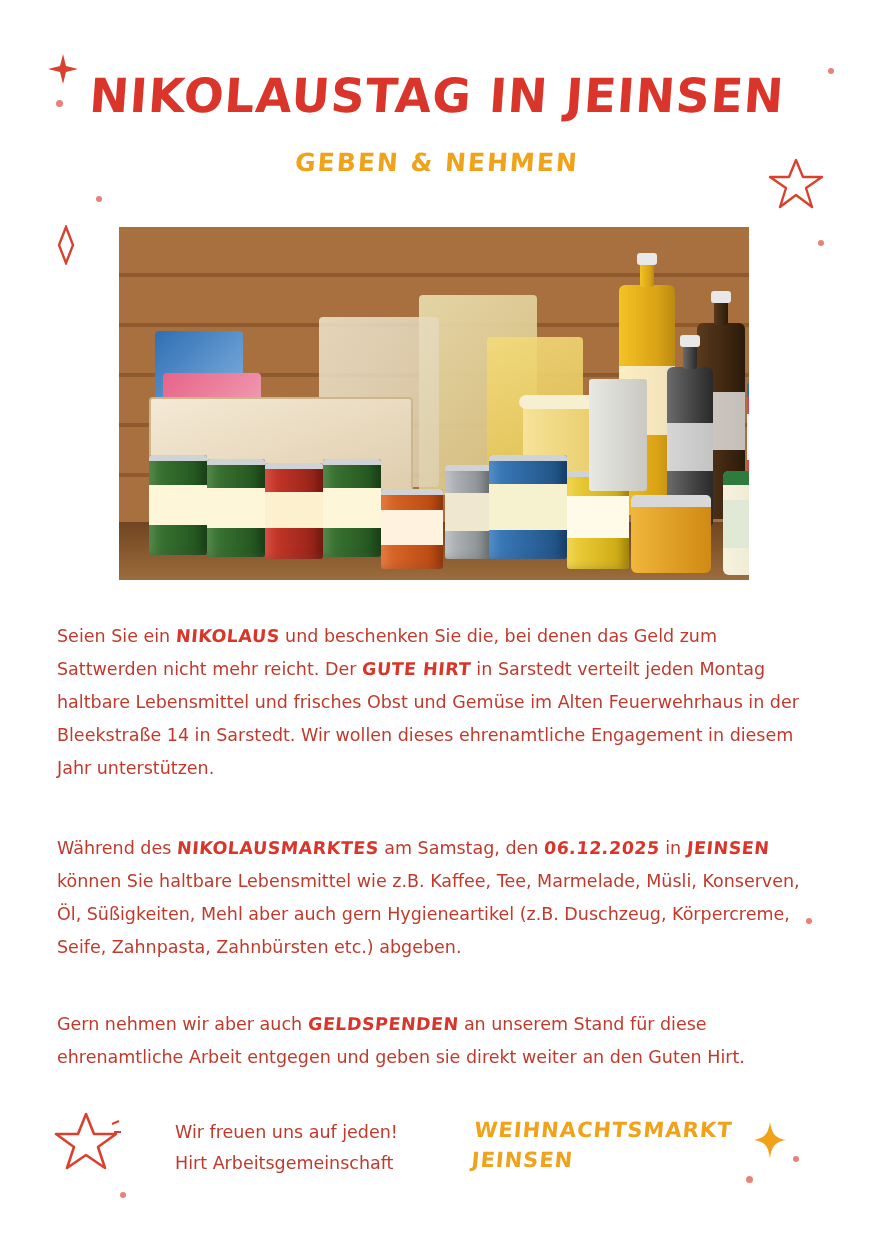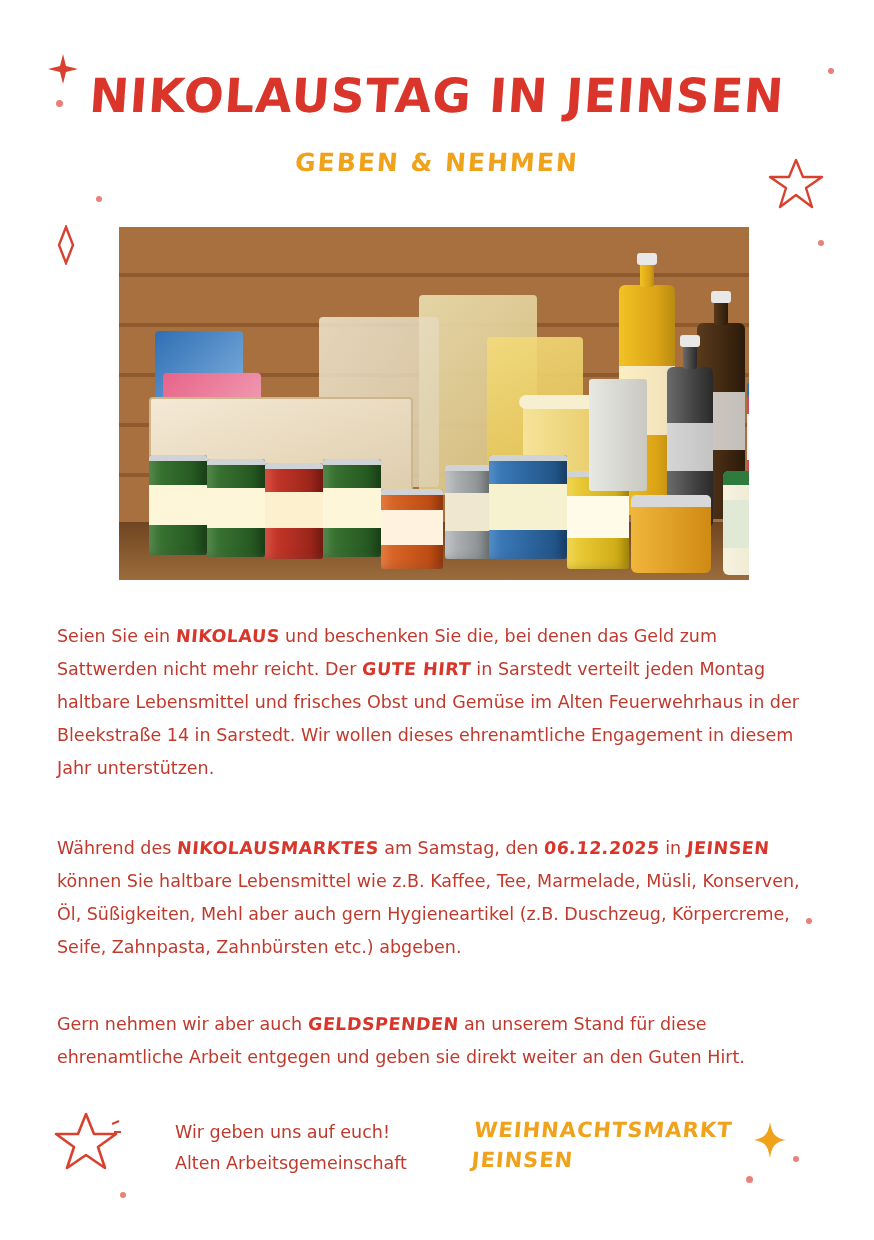--- a/index.html
+++ b/index.html
@@ -273,19 +273,19 @@
     </div>
 
   <div class="it" style="left:470px; top:152px; width:58px; height:112px; background:linear-gradient(to right,#e8e8e4,#c9c9c1); border-radius:3px;"></div>
 </div>
 
 <div class="body-text" id="para1">Seien Sie ein <span class="hand red">NIKOLAUS</span> und beschenken Sie die, bei denen das Geld zum Sattwerden nicht mehr reicht. Der <span class="hand red">GUTE HIRT</span> in Sarstedt verteilt jeden Montag haltbare Lebensmittel und frisches Obst und Gemüse im Alten Feuerwehrhaus in der Bleekstraße 14 in Sarstedt. Wir wollen dieses ehrenamtliche Engagement in diesem Jahr unterstützen.</div>
 <div class="body-text" id="para2">Während des <span class="hand red">NIKOLAUSMARKTES</span> am Samstag, den <span class="hand red">06.12.2025</span> in <span class="hand red">JEINSEN</span> können Sie haltbare Lebensmittel wie z.B. Kaffee, Tee, Marmelade, Müsli, Konserven, Öl, Süßigkeiten, Mehl aber auch gern Hygieneartikel (z.B. Duschzeug, Körpercreme, Seife, Zahnpasta, Zahnbürsten etc.) abgeben.</div>
 <div class="body-text" id="para3">Gern nehmen wir aber auch <span class="hand red">GELDSPENDEN</span> an unserem Stand für diese ehrenamtliche Arbeit entgegen und geben sie direkt weiter an den Guten Hirt.</div>
 
 <div class="footer-left">
-  <div>Wir geben uns auf euch!</div>
-  <div>Alten Arbeitsgemeinschaft</div>
+  <div>Wir freuen uns auf jeden!</div>
+  <div>Hirt Arbeitsgemeinschaft</div>
 </div>
 <div class="footer-right">
   <div>WEIHNACHTSMARKT</div>
   <div>JEINSEN</div>
 </div>
 
 </body></html>

